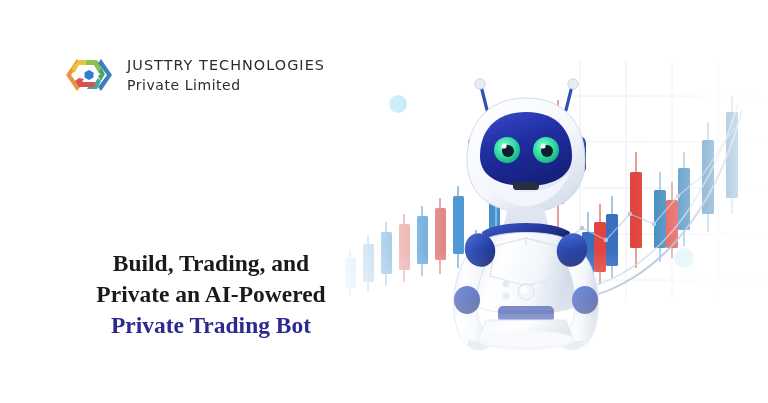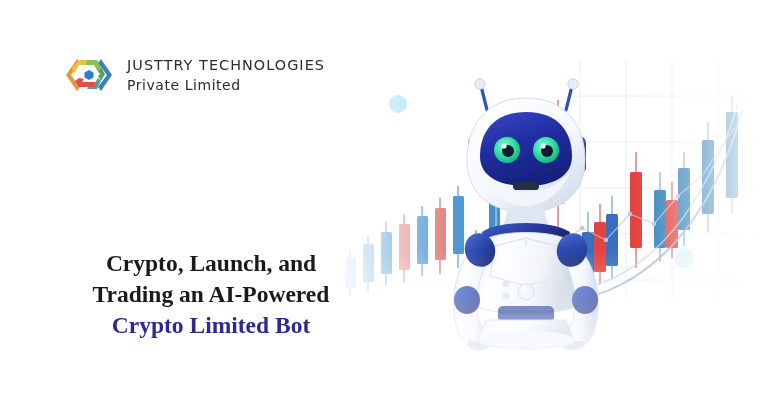--- a/index.html
+++ b/index.html
@@ -116,23 +116,23 @@
 
       <path d="M54 40 L63 45 L63 55 L54 60 L45 55 L45 45 Z" fill="#2f7fd0"></path>
     </svg>
     <div class="logo-text">
       <div class="logo-title">JUSTTRY TECHNOLOGIES</div>
       <div class="logo-sub">Private Limited</div>
     </div>
   </div>
 
   <div class="headline">
-    <span class="line">Crypto, Launch, and</span>
-    <span class="line">Trading an AI-Powered</span>
-    <span class="line accent">Crypto Limited Bot</span>
+    <span class="line">Build, Trading, and</span>
+    <span class="line">Private an AI-Powered</span>
+    <span class="line accent">Private Trading Bot</span>
   </div>
 
   <div class="artwork">
     <svg viewBox="0 0 438 403">
       <defs>
         <linearGradient id="fadeWhite" x1="0" y1="0" x2="0" y2="1">
           <stop offset="0%" stop-color="#ffffff" stop-opacity="0"></stop>
           <stop offset="62%" stop-color="#ffffff" stop-opacity="0"></stop>
           <stop offset="100%" stop-color="#ffffff" stop-opacity="1"></stop>
         </linearGradient>

